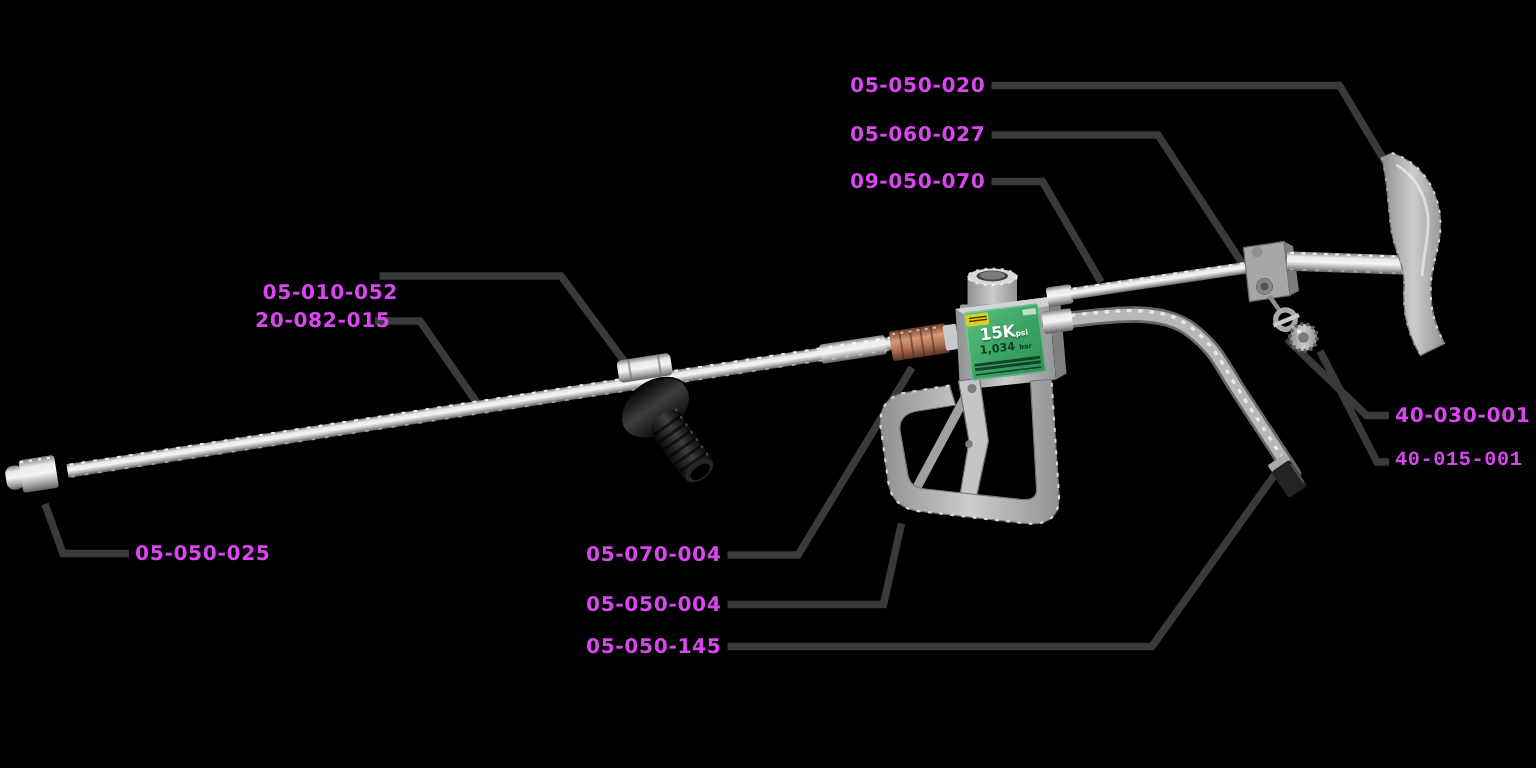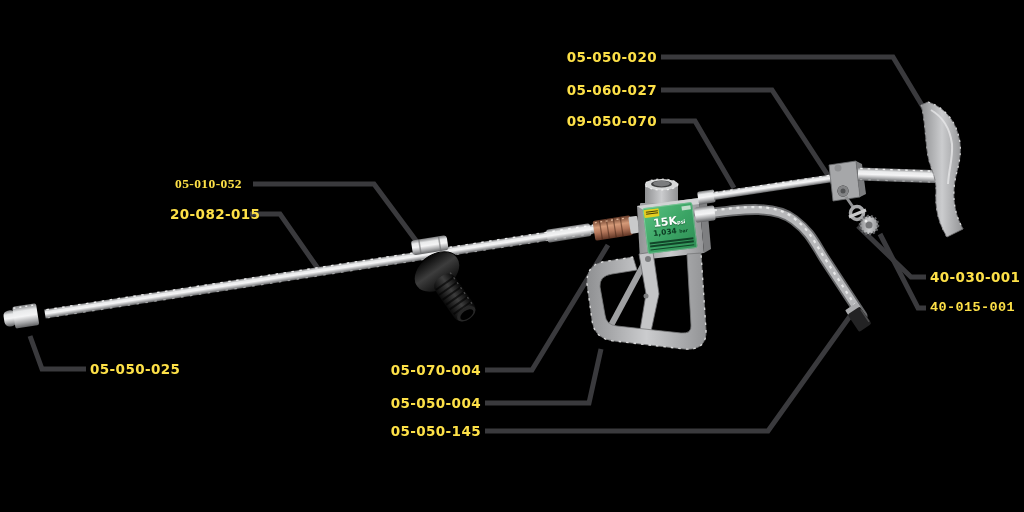--- a/index.html
+++ b/index.html
@@ -1,20 +1,20 @@
 <!DOCTYPE html>
 <html><head>
 <meta charset="utf-8">
 <style>
   html,body{margin:0;padding:0;background:#000;}
   .stage{position:relative;width:1024px;height:512px;background:#000;overflow:hidden;
          font-family:"DejaVu Sans","Liberation Sans",sans-serif;}
   svg{position:absolute;left:0;top:0;}
   .callout{position:absolute;font-weight:bold;font-size:13.5px;letter-spacing:.4px;
-           color:#fde047;white-space:nowrap;line-height:14px;}
+           color:#d946ef;white-space:nowrap;line-height:14px;}
   .gunlabel{position:absolute;left:645px;top:205px;width:50px;height:46px;
             background:linear-gradient(140deg,#58c07f,#3aa364 55%,#2f8f55);
             border-radius:2px;transform:rotate(-7deg);
             box-shadow:inset 0 0 0 1px rgba(255,255,255,.25);}
   .warnstrip{position:absolute;left:1px;top:2px;width:15px;height:8px;background:#e4ce1f;border-radius:1px;}
   .warnline{height:1.2px;background:rgba(40,35,0,.85);margin:1.5px 1.5px 0 1.5px;}
   .chip{position:absolute;right:2px;top:3px;width:9px;height:4px;background:#d8e8dd;opacity:.85;}
   .psirow{position:absolute;top:11px;left:0;right:0;text-align:center;font-size:11px;font-weight:bold;
           color:#fff;text-shadow:0 1px 1px rgba(0,0,0,.35);line-height:11px;}
   .psirow .unit{font-size:5px;font-weight:bold;vertical-align:baseline;}
@@ -219,21 +219,21 @@
     <div class="fine">
       <div class="fineline"></div>
         <div class="fineline"></div>
         <div class="fineline"></div>
     </div>
   </div>
 
   <div class="callout" style="right:367px;top:50px;">05-050-020</div>
   <div class="callout" style="right:367px;top:83px;">05-060-027</div>
   <div class="callout" style="right:367px;top:114px;">09-050-070</div>
-  <div class="callout" style="left:175px;top:177px;font-family:Liberation Serif, serif;">05-010-052</div>
+  <div class="callout" style="left:175px;top:188px;">05-010-052</div>
   <div class="callout" style="left:170px;top:207px;">20-082-015</div>
   <div class="callout" style="left:90px;top:362px;">05-050-025</div>
   <div class="callout" style="right:543px;top:363px;">05-070-004</div>
   <div class="callout" style="right:543px;top:396px;">05-050-004</div>
   <div class="callout" style="right:543px;top:424px;margin-left:40px;">05-050-145</div>
   <div class="callout" style="left:930px;top:270px;">40-030-001</div>
   <div class="callout" style="left:930px;top:301px;font-family:Liberation Mono, monospace;">40-015-001</div>
 
 </div>
 

